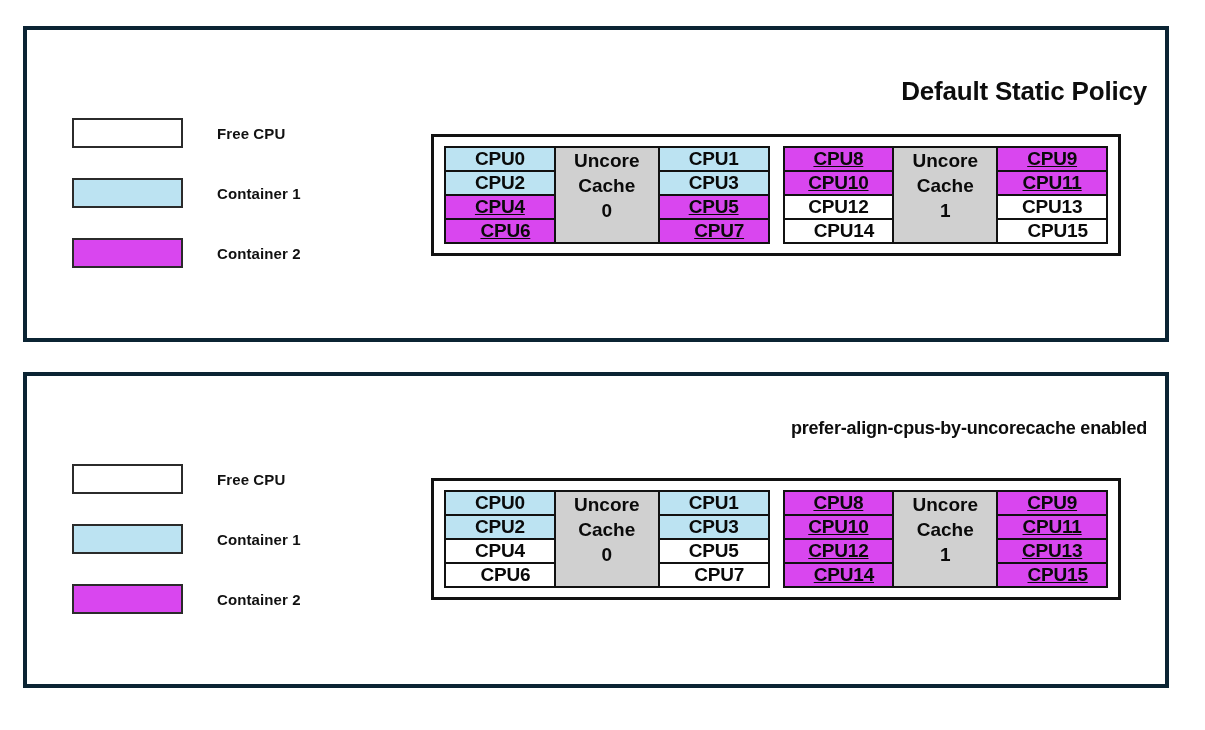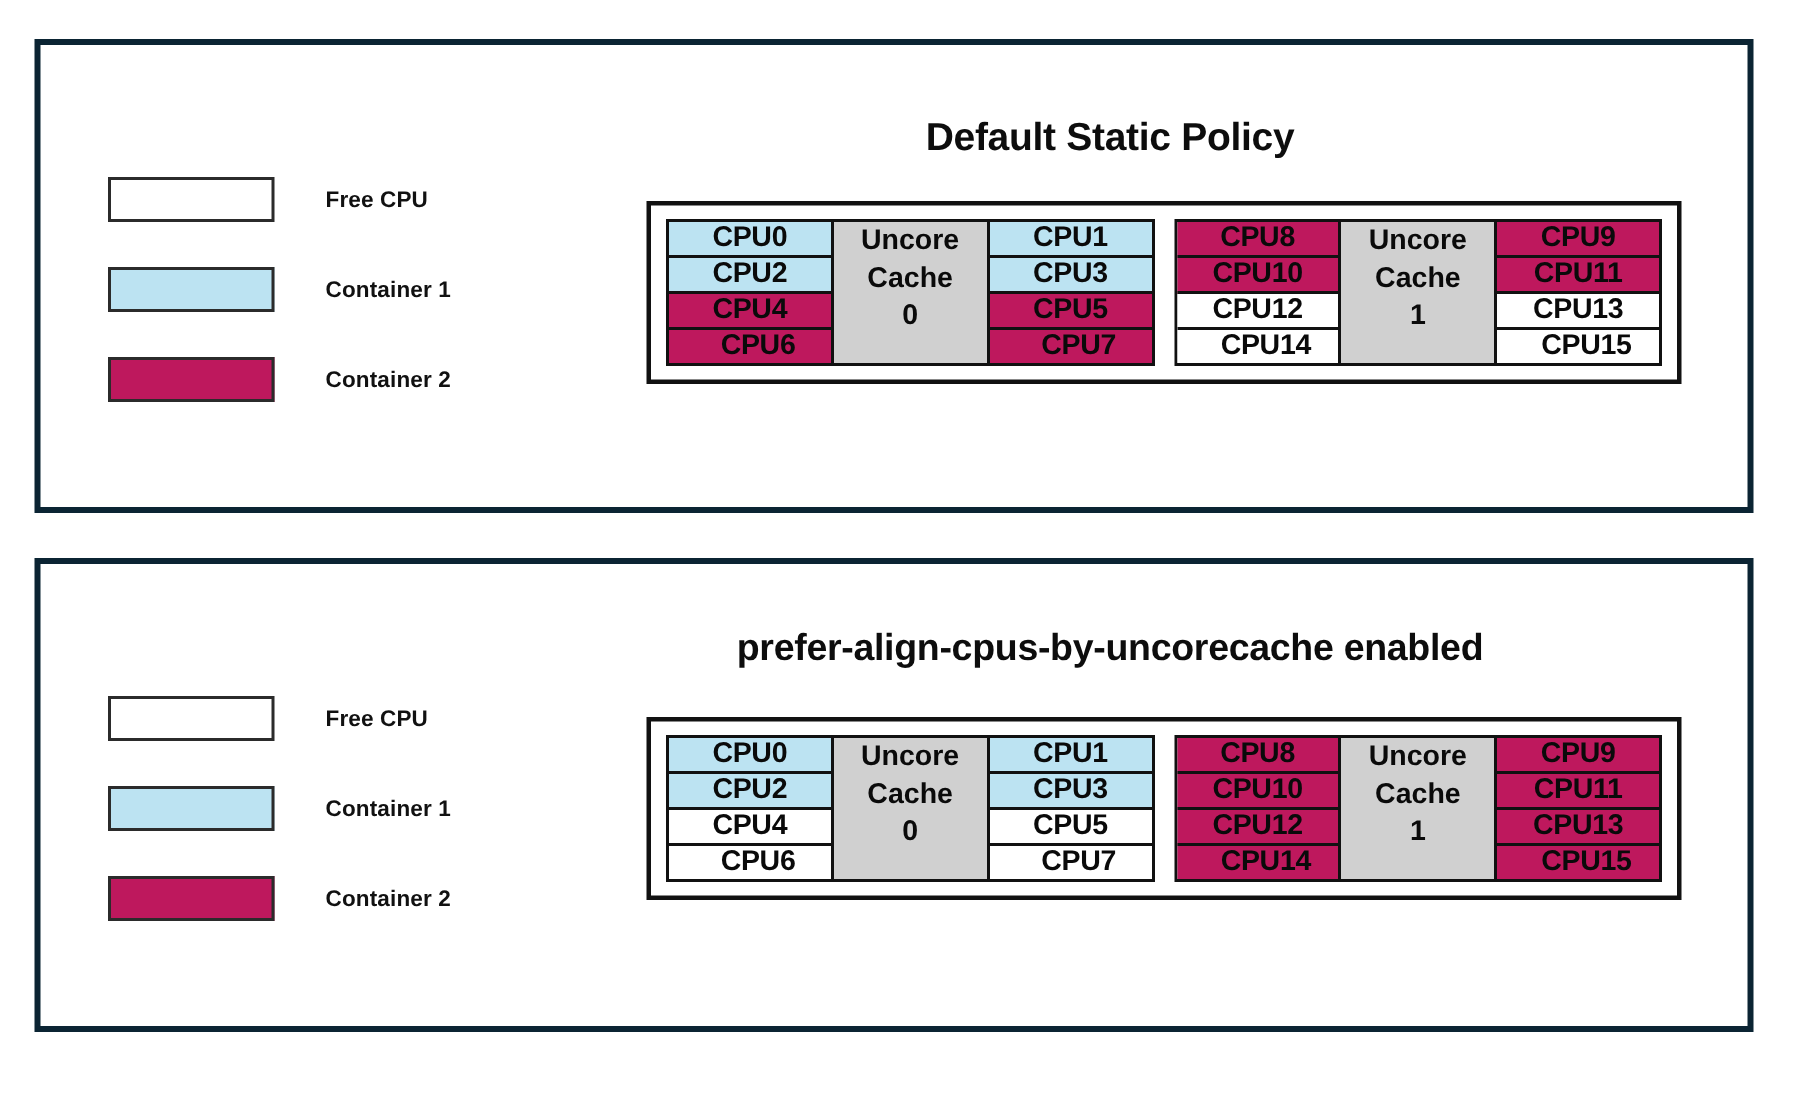--- a/index.html
+++ b/index.html
@@ -52,31 +52,31 @@
     font-size: 15px;
     font-weight: bold;
     color: #111111;
     letter-spacing: 0.1px;
     white-space: nowrap;
   }
 
   
   .panel-title {
     position: absolute;
-    left: 318px;
+    left: 330px;
     width: 790px;
-    text-align: center;
+    text-align: right;
     font-size: 26px;
     font-weight: bold;
     color: #0d0d0d;
     letter-spacing: -0.2px;
     white-space: nowrap;
   }
   #panel-top .panel-title    { top: 46px; }
-  #panel-bottom .panel-title { top: 42px; font-size: 25px; }
+  #panel-bottom .panel-title { top: 42px; font-size: 18px; }
 
   
   .cpu-diagram {
     position: absolute;
     left: 404px;
     top: 104px;
     width: 690px;
     border: 3px solid #111111;
     box-sizing: border-box;
     background: #ffffff;
@@ -123,21 +123,21 @@
     justify-content: flex-start;
     font-size: 19px;
     font-weight: bold;
     color: #0a0a0a;
     line-height: 1.32;
     text-align: center;
   }
 
   .fill-free { background: #ffffff; }
   .fill-c1   { background: #bce3f2; }
-  .fill-c2   { background: #be185d; }
+  .fill-c2   { background: #d946ef; text-decoration: underline; }
 </style>
 </head>
 <body>
 
 <section class="panel" id="panel-top">
 
   <div class="panel-title">Default Static Policy</div>
 
   <div class="legend">
     <div class="legend-row">

